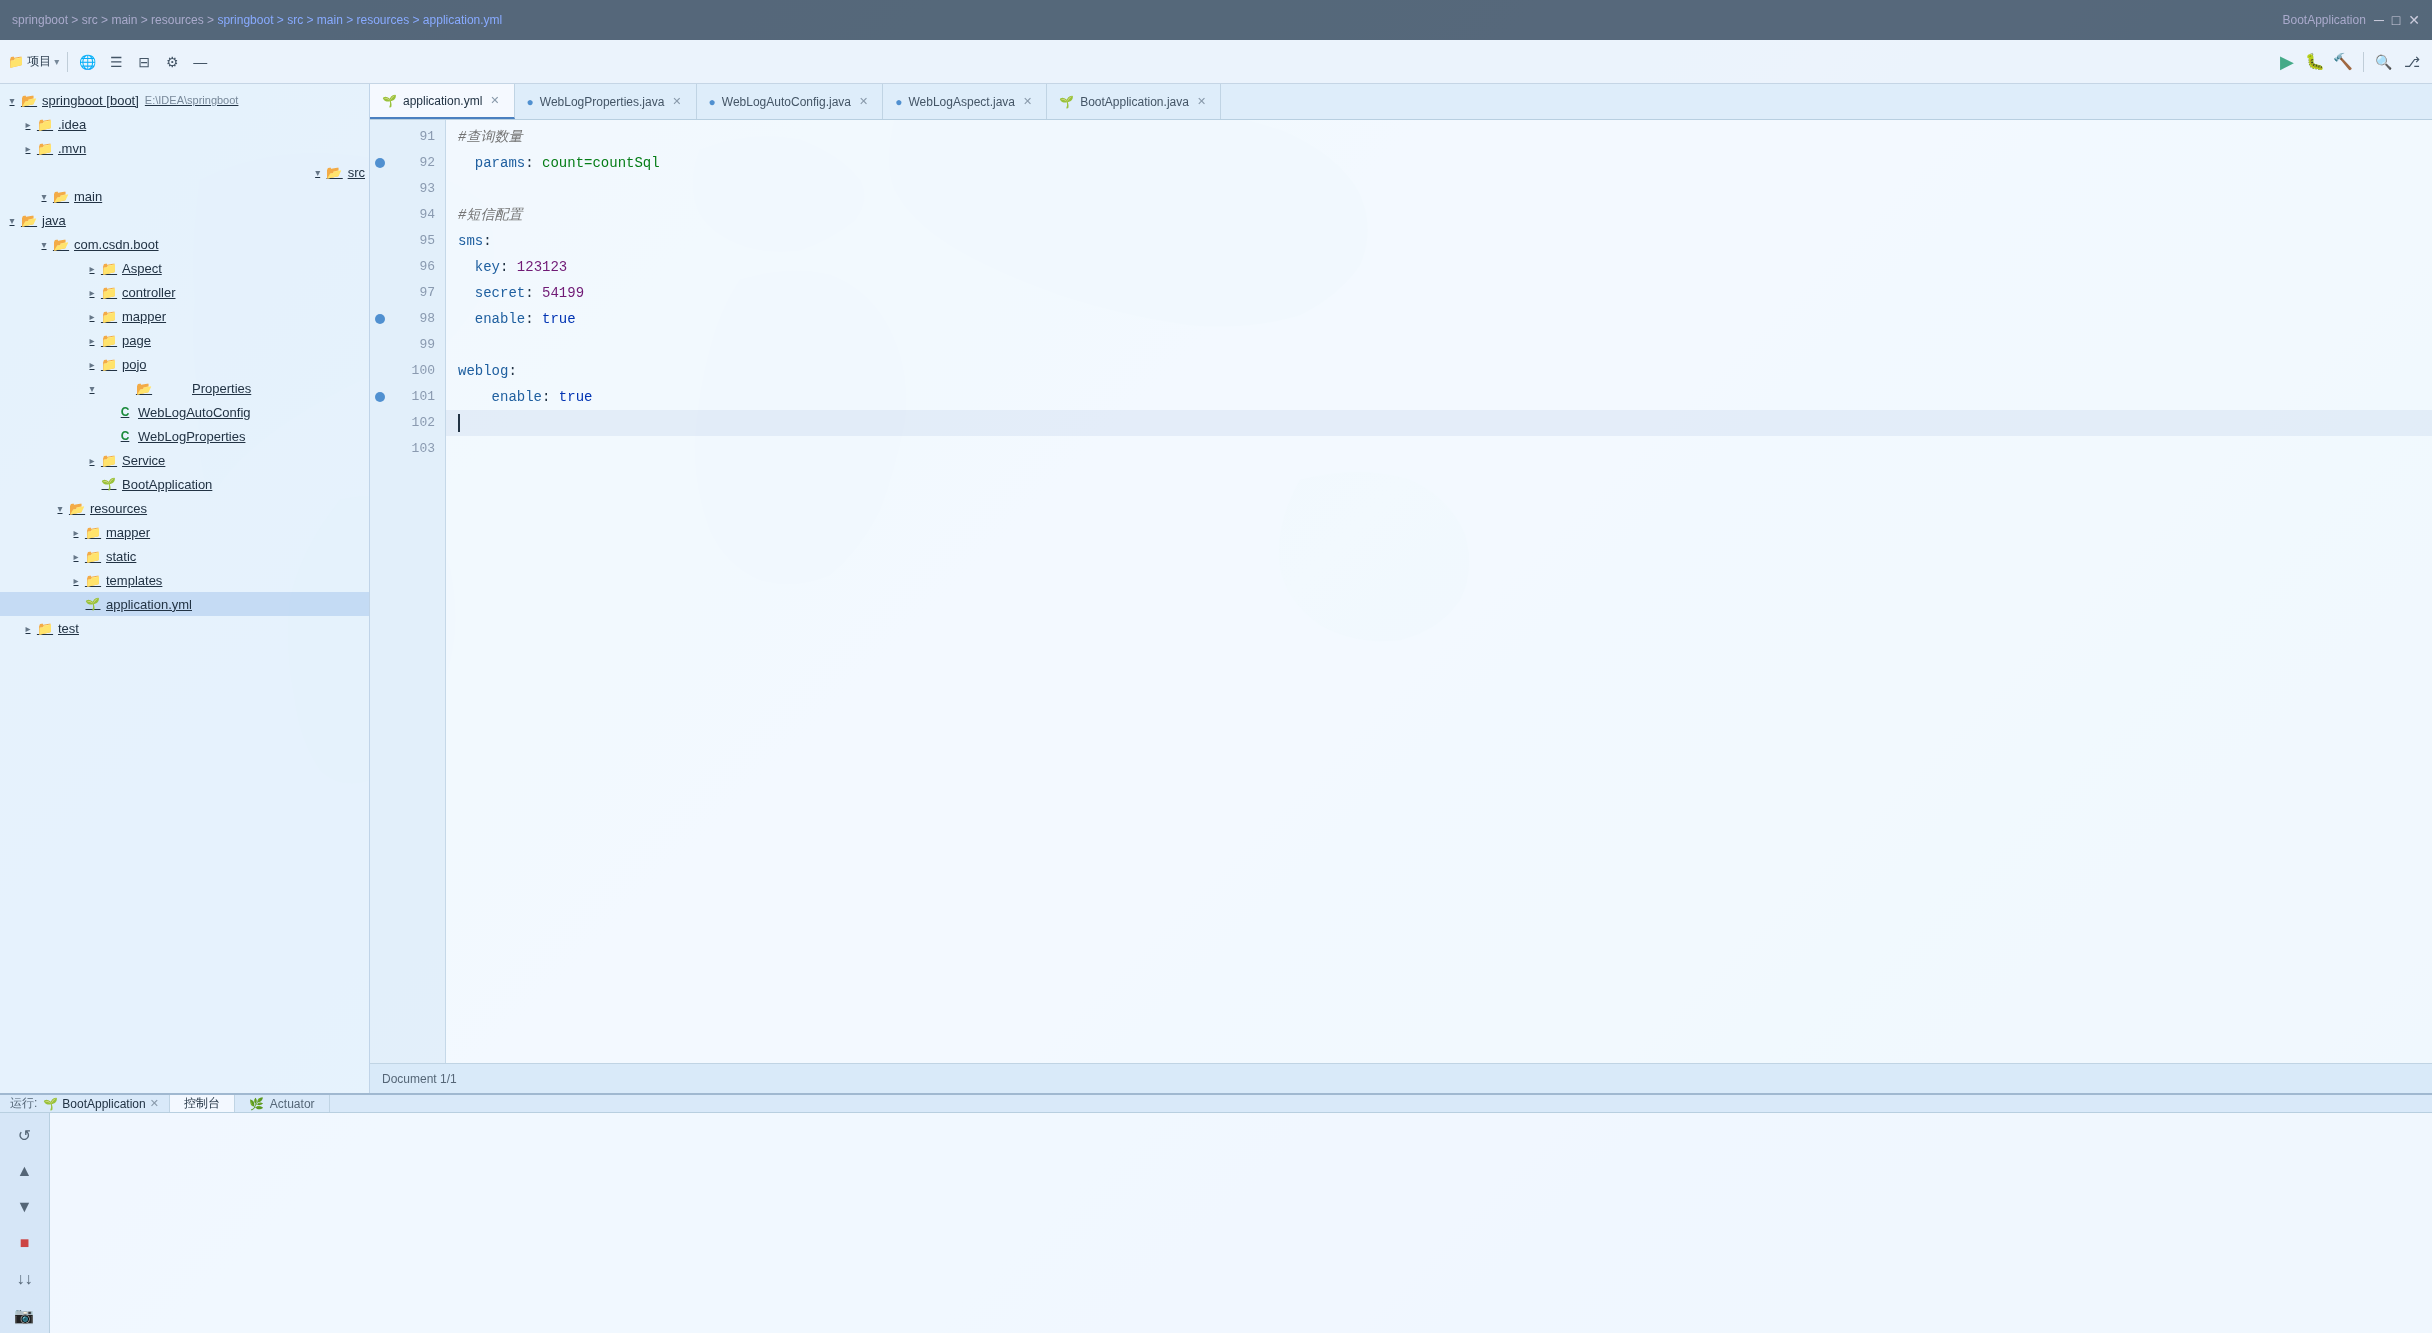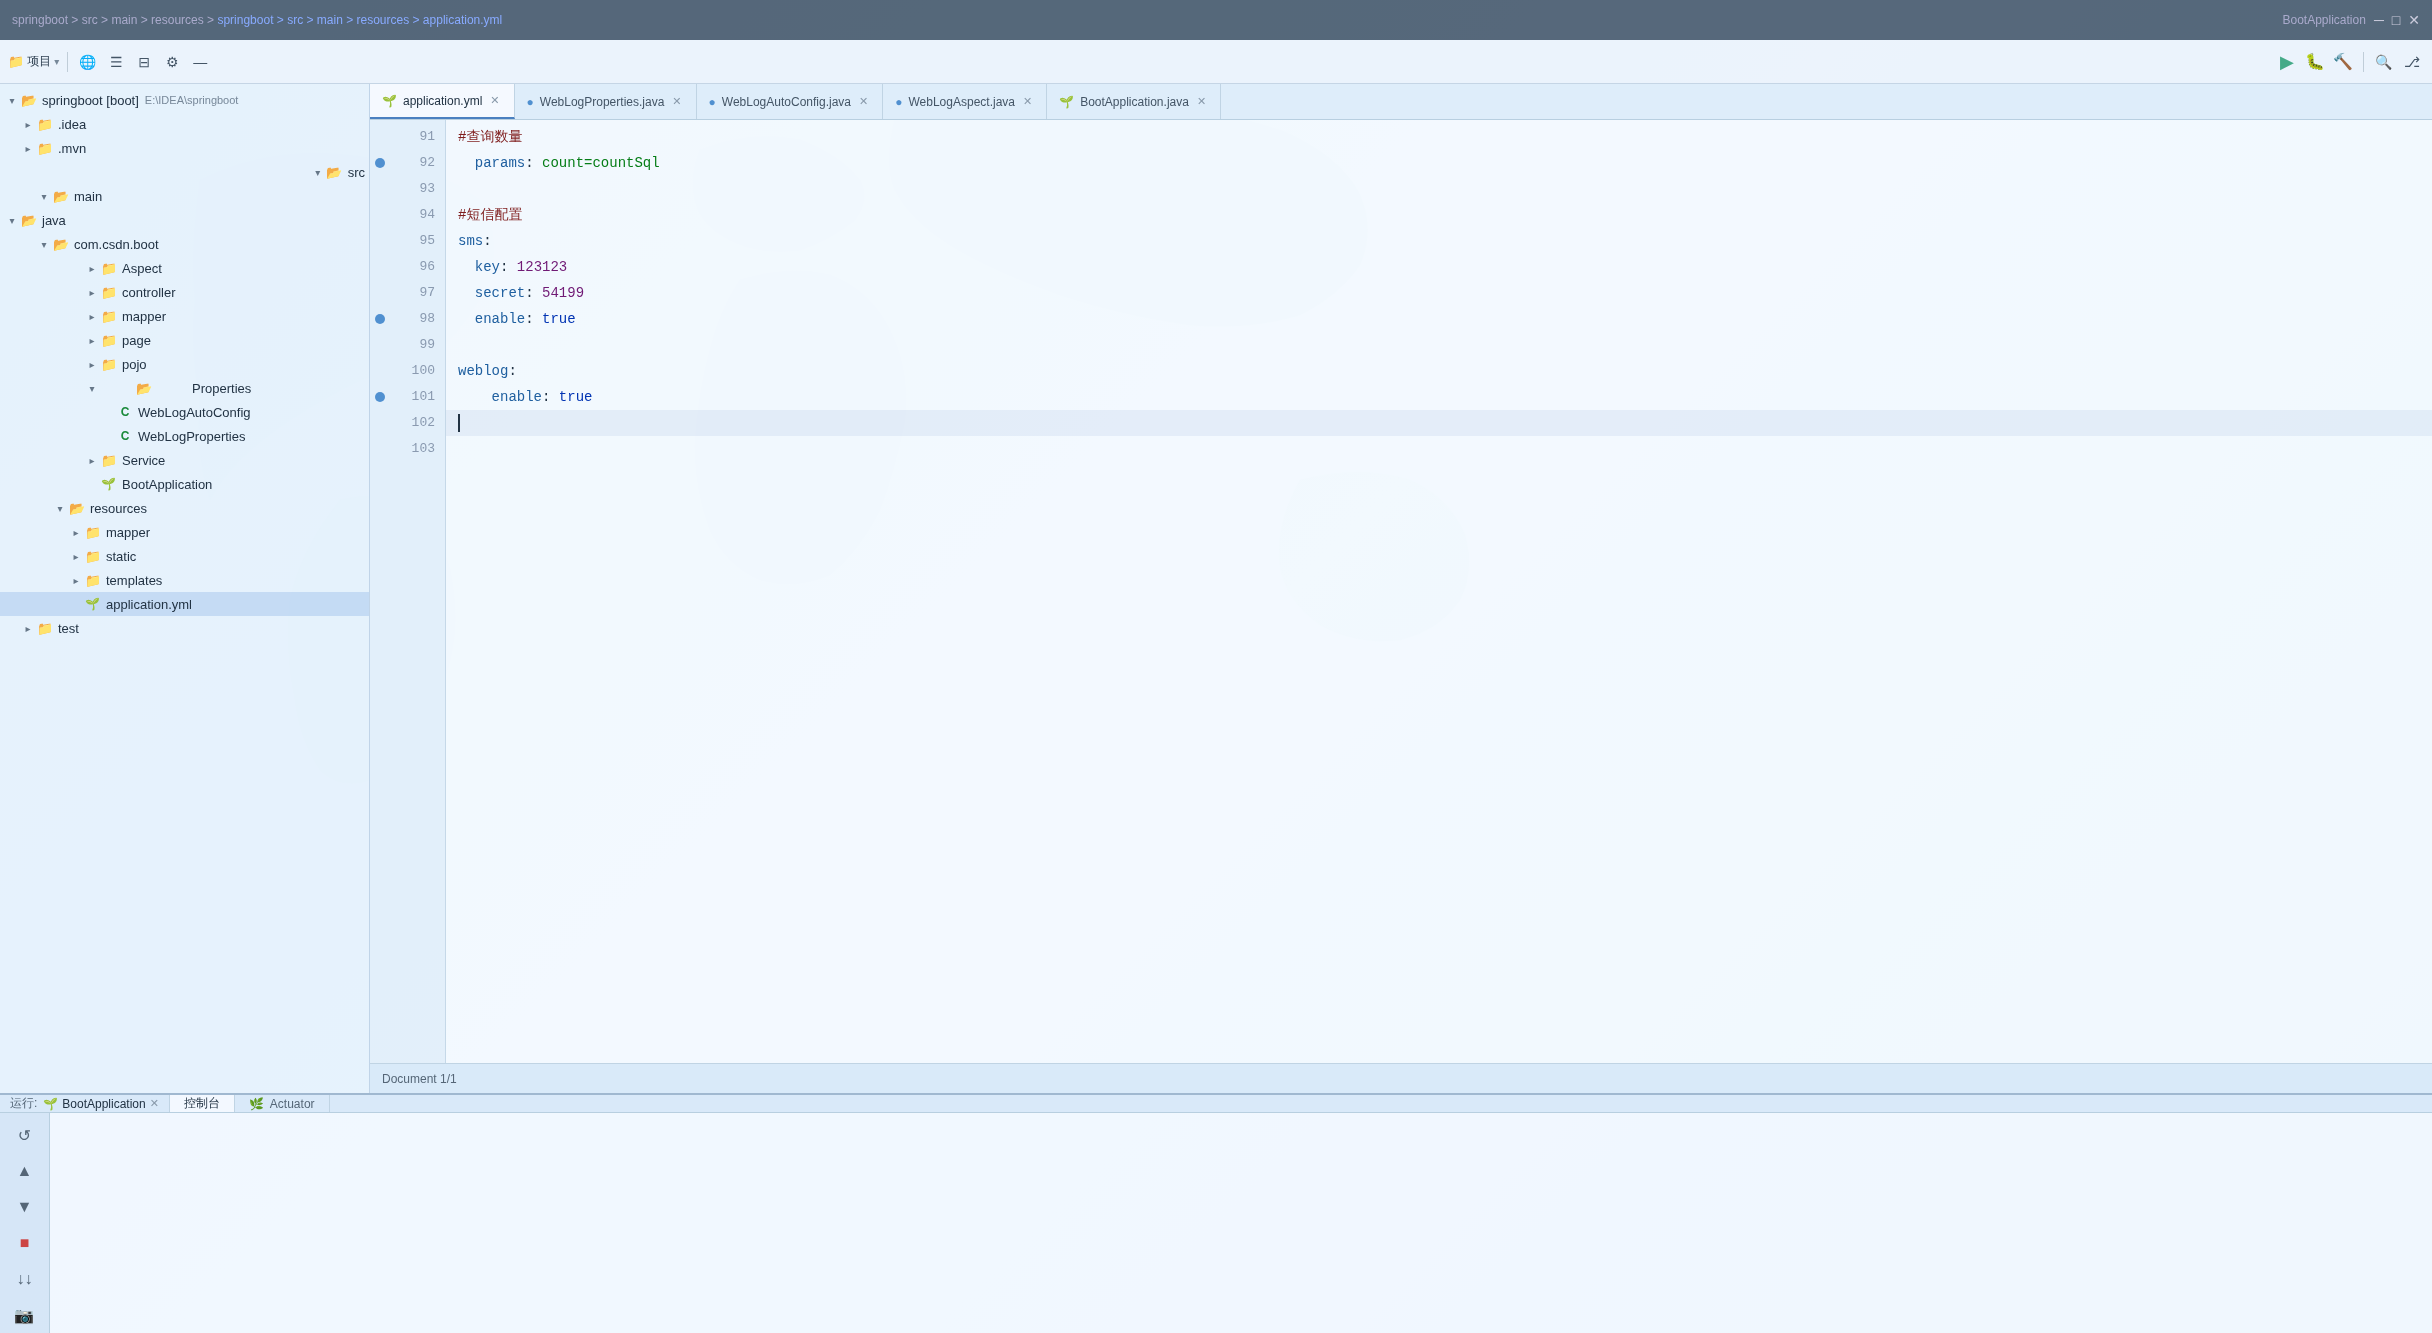--- a/index.html
+++ b/index.html
@@ -121,20 +121,21 @@
 
     .tree-item {
       display: flex;
       align-items: center;
       padding: 2px 4px;
       cursor: pointer;
       white-space: nowrap;
       color: #234;
       font-size: 13px;
       min-height: 24px;
+      text-decoration: underline;
     }
     .tree-item.selected { background: rgba(100,150,220,0.25); }
 
     .tree-arrow {
       width: 16px;
       height: 16px;
       display: inline-flex;
       align-items: center;
       justify-content: center;
       font-size: 10px;
@@ -254,21 +255,21 @@
       display: flex;
       align-items: center;
       padding: 0 12px;
       white-space: pre;
     }
 
     
     .c-key { color: #2060a0; }
     .c-str { color: #067d17; }
     .c-num { color: #701a75; }
-    .c-comment { color: #7f1d1d; }
+    .c-comment { color: #737373; font-style: italic; }
     .c-bool { color: #0033b3; }
     .c-colon { color: #234; }
     .c-text { color: #234; }
 
     .cursor-line {
       background: rgba(100,140,200,0.1);
       position: relative;
     }
     .cursor {
       display: inline-block;

